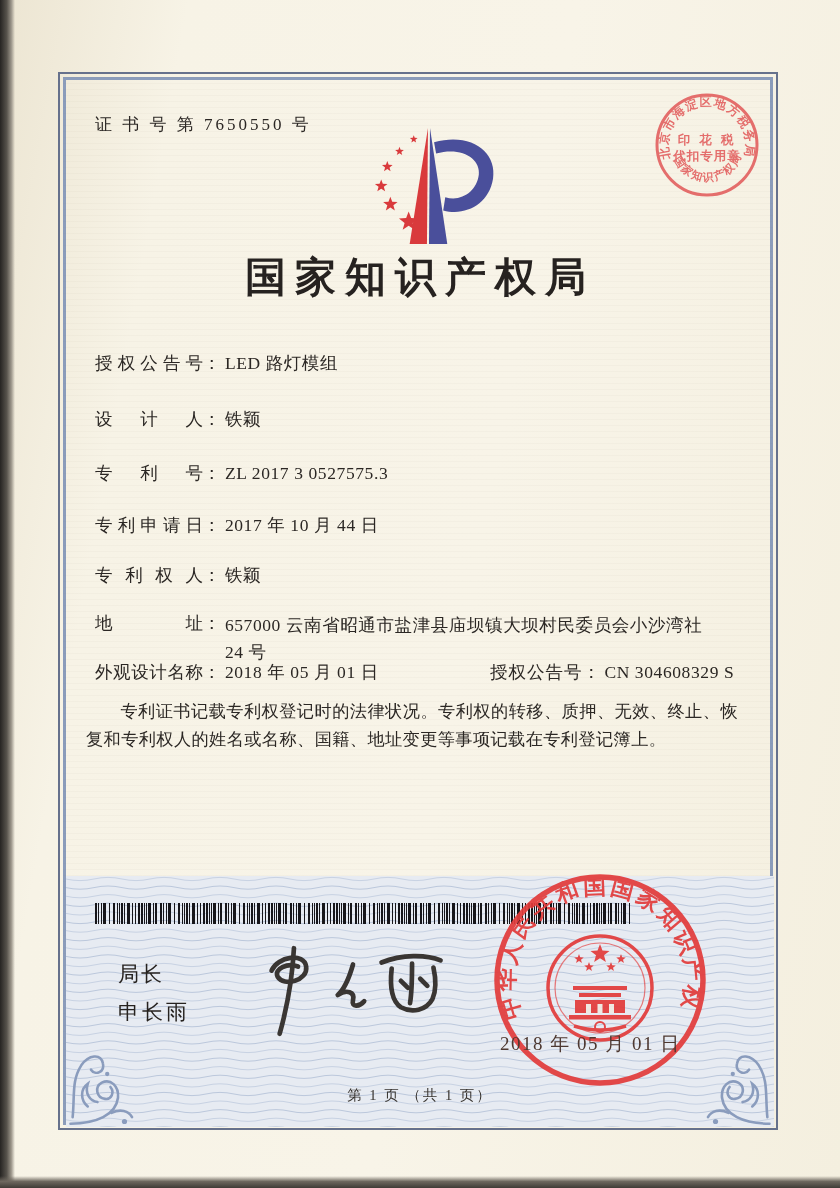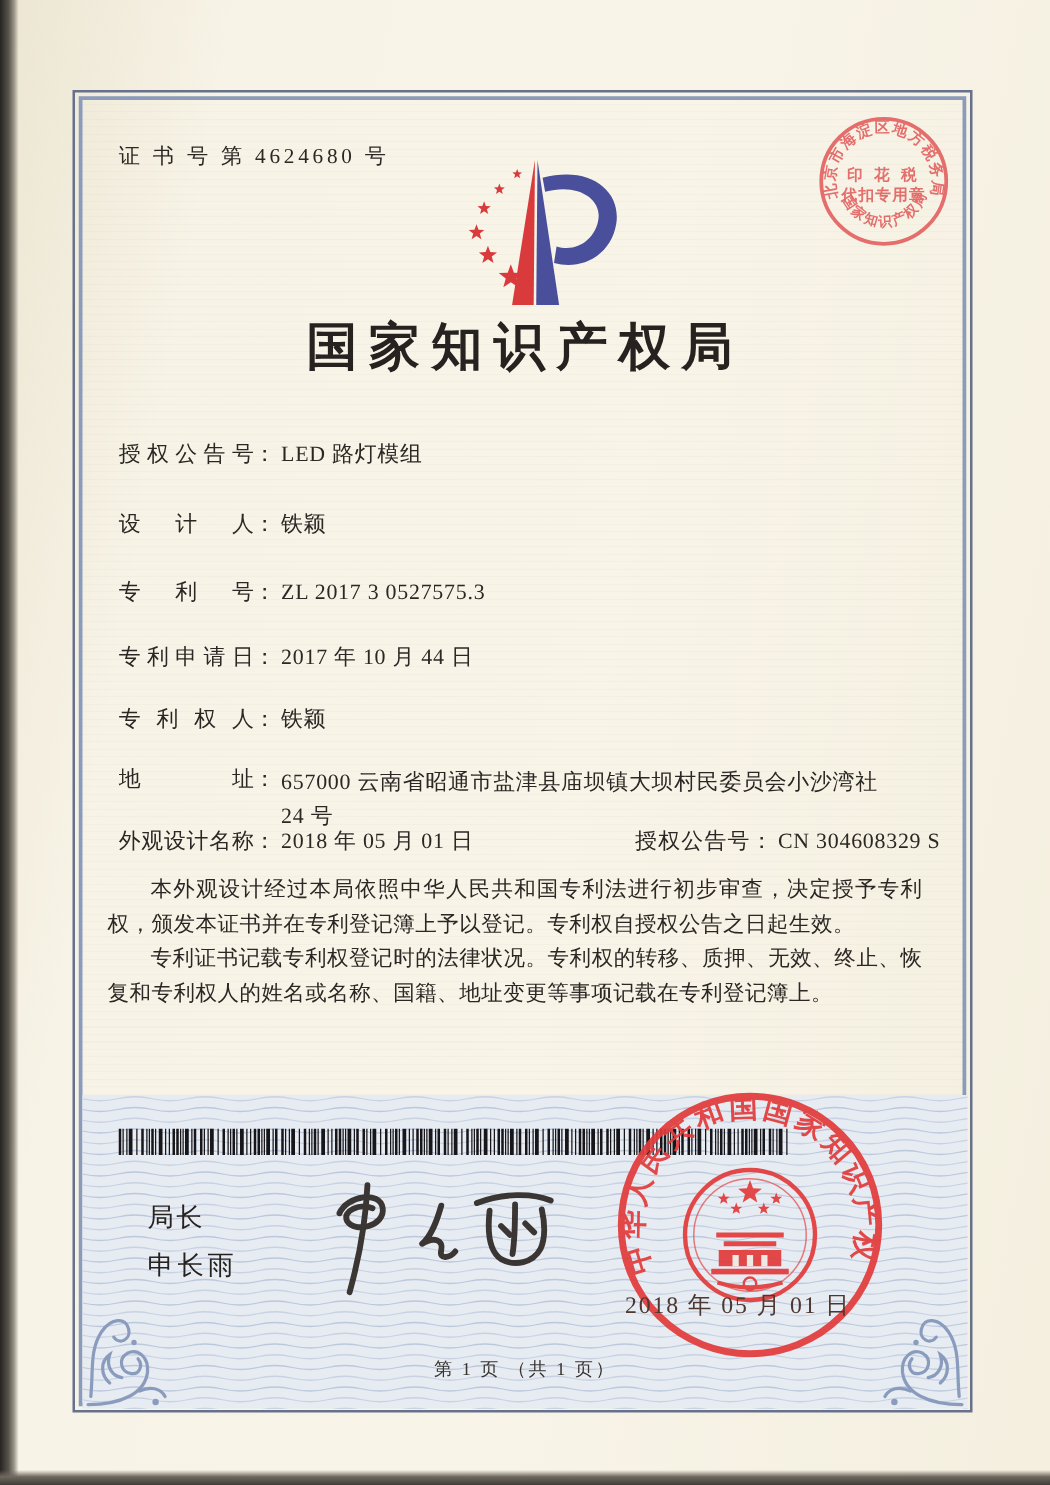--- a/index.html
+++ b/index.html
@@ -114,21 +114,21 @@
   <g fill="none" stroke="#8a9cbd" stroke-width="2.4" stroke-linecap="round">
     <path d="M6 96 C 30 96 48 88 50 72 C 51 61 43 54 35 58 C 28 62 30 72 38 73 C 44 74 47 67 43 62"></path>
     <path d="M8 90 C 10 70 7 56 16 42 C 23 32 34 31 36 40 C 38 48 29 52 25 46"></path>
     <path d="M22 80 C 15 74 15 64 22 59 C 19 68 24 75 31 76"></path>
     <path d="M44 86 C 52 82 60 84 63 90"></path>
   </g>
   <circle cx="56" cy="94" r="2.4" fill="#8a9cbd"></circle>
   <circle cx="40" cy="50" r="2" fill="#8a9cbd"></circle>
 </svg>
 
-<div class="abs cert-no">证 书 号 第 4624680 号</div>
+<div class="abs cert-no">证 书 号 第 7650550 号</div>
 
 <svg class="abs logo" width="156" height="122" viewBox="0 0 150 120">
   <polygon points="73,2 55,116 72,116" fill="#d93a3c"></polygon>
   <polygon points="75,2 74,116 92,116" fill="#4a4f9b"></polygon>
   <path d="M79 16 C 116 6 141 26 137 52 C 133 77 110 89 88 83 L 90 70 C 106 75 121 64 123 48 C 125 32 106 20 81 27 Z" fill="#4a4f9b"></path>
   <g id="logo-stars" fill="#d93a3c">
       <polygon points="54.00,84.00 56.47,90.60 63.51,90.91 57.99,95.30 59.88,102.09 54.00,98.20 48.12,102.09 50.01,95.30 44.49,90.91 51.53,90.60"></polygon>
       <polygon points="36.00,69.50 37.85,74.45 43.13,74.68 39.00,77.97 40.41,83.07 36.00,80.15 31.59,83.07 33.00,77.97 28.87,74.68 34.15,74.45"></polygon>
       <polygon points="27.00,52.50 28.60,56.79 33.18,56.99 29.60,59.84 30.82,64.26 27.00,61.73 23.18,64.26 24.40,59.84 20.82,56.99 25.40,56.79"></polygon>
       <polygon points="33.00,34.50 34.36,38.13 38.23,38.30 35.20,40.71 36.23,44.45 33.00,42.31 29.77,44.45 30.80,40.71 27.77,38.30 31.64,38.13"></polygon>
@@ -160,27 +160,26 @@
   <span class="val">铁颖</span>
 </div>
 <div class="abs field" style="left:95px;top:612px;">
   <span class="lbl">地址</span><span>：</span>
   <span class="val wrap">657000 云南省昭通市盐津县庙坝镇大坝村民委员会小沙湾社 24 号</span>
 </div>
 <div class="abs field" style="left:95px;top:661px;">
   <span class="lbl">外观设计名称</span><span>：</span>
   <span class="val">2018 年 05 月 01 日</span>
 </div>
-<div class="abs field" style="left:508px;top:661px;">
+<div class="abs field" style="left:490px;top:661px;">
   <span class="lbl auto">授权公告号</span><span>：</span>
   <span class="val">CN 304608329 S</span>
 </div>
 
 <div class="abs body-text">
-  <p>本外观设计经过本局依照中华人民共和国专利法进行初步审查，决定授予专利权，颁发本证书并在专利登记簿上予以登记。专利权自授权公告之日起生效。</p>
   <p>专利证书记载专利权登记时的法律状况。专利权的转移、质押、无效、终止、恢复和专利权人的姓名或名称、国籍、地址变更等事项记载在专利登记簿上。</p>
 </div>
 
 <div class="abs barcode" id="barcode">
     <div style="width: 2px; margin-right: 1px;"></div>
     <div style="width: 1px; margin-right: 2px;"></div>
     <div style="width: 1px; margin-right: 1px;"></div>
     <div style="width: 3px; margin-right: 3px;"></div>
     <div style="width: 1px; margin-right: 3px;"></div>
     <div style="width: 2px; margin-right: 2px;"></div>

